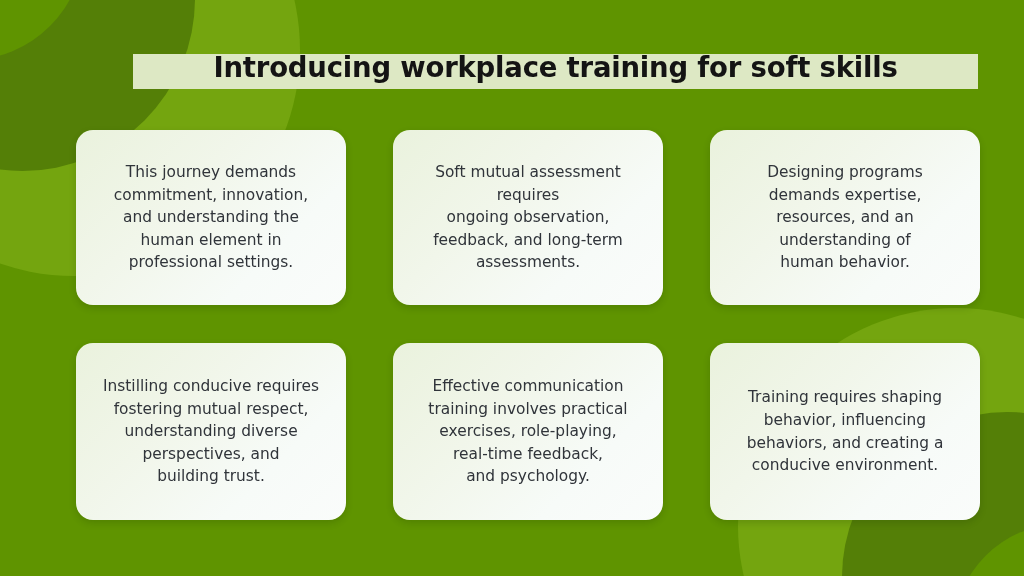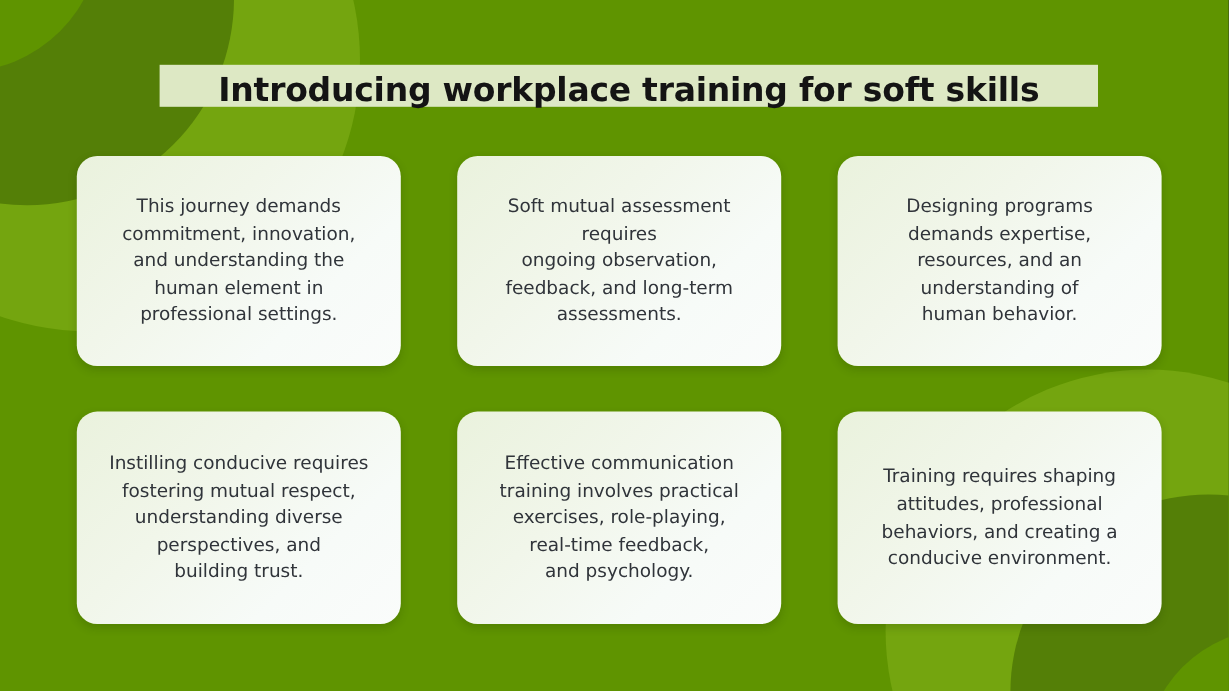--- a/index.html
+++ b/index.html
@@ -68,40 +68,40 @@
     width: 216px;
     height: 216px;
     background: #5f9400;
   }
 
   
   #title-band {
     position: absolute;
     left: 133px;
     top: 54px;
-    width: 782px;
+    width: 845px;
     height: 35px;
     background: #dde8c4;
     display: flex;
-    align-items: flex-end;
+    align-items: flex-start;
     justify-content: center;
   }
   #title-text {
     font-size: 27.5px;
     font-weight: bold;
     color: #141414;
     letter-spacing: -0.2px;
     white-space: nowrap;
     line-height: 1;
   }
 
   
   #grid {
     position: absolute;
-    left: 64px;
+    left: 76px;
     top: 130px;
     width: 904px;
     height: 390px;
     display: grid;
     grid-template-columns: repeat(3, 270px);
     grid-template-rows: 175px 177px;
     column-gap: 47px;
     row-gap: 38px;
   }
   .card {
@@ -175,19 +175,19 @@
     <div class="card">
       <div class="card-text">Effective communication
 training involves practical
 exercises, role-playing,
 real-time feedback,
 and psychology.</div>
     </div>
 
     <div class="card">
       <div class="card-text">Training requires shaping
-attitudes, professional
+behavior, influencing
 behaviors, and creating a
 conducive environment.</div>
     </div>
 
   </div>
 </div>
 
 </body></html>

